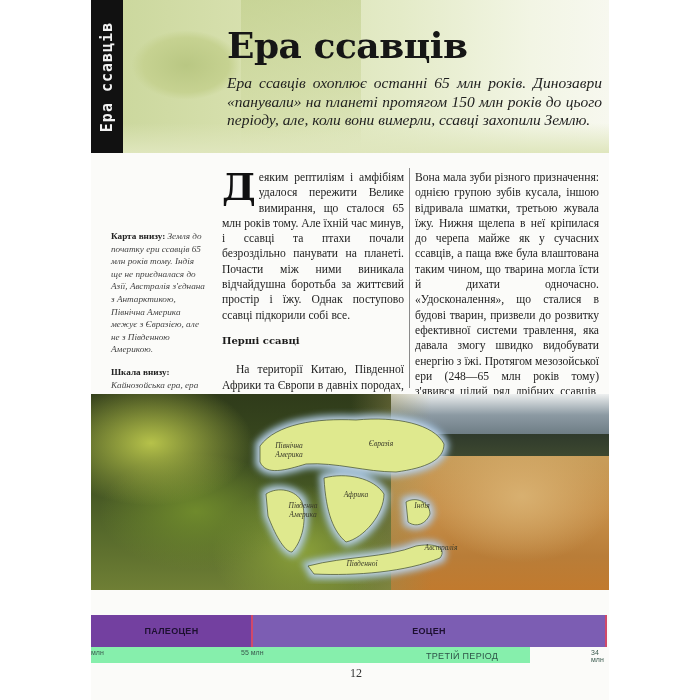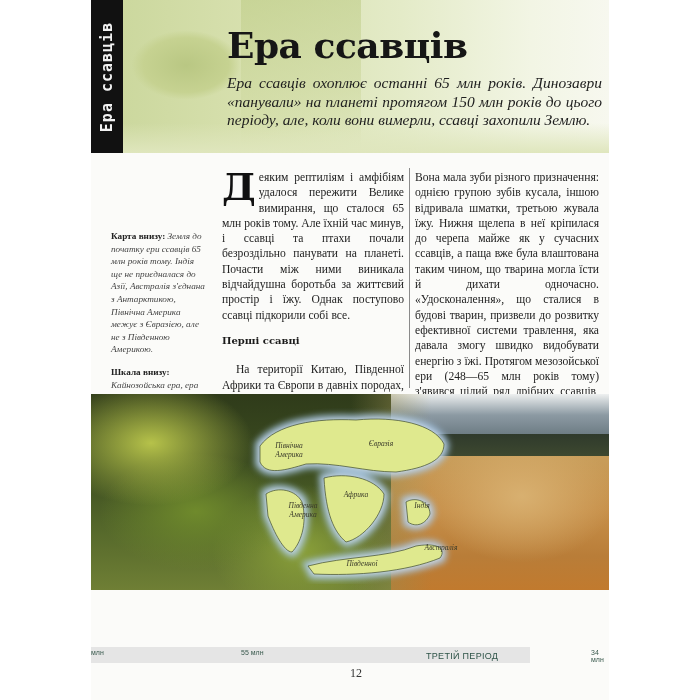--- a/index.html
+++ b/index.html
@@ -128,21 +128,21 @@
   .epoch {
     position: absolute; top: 0; height: 32px;
     display: flex; align-items: center; justify-content: center;
     font-family: "Liberation Sans", sans-serif; font-weight: bold; font-size: 9px; color: #1d1030;
     letter-spacing: 0.3px;
   }
   .epoch.paleo { left: 0; width: 161px; background: #7340a0; }
   .epoch.eocene { left: 162px; width: 352px; background: #7c5db3; }
   .boundary { position: absolute; top: 0; width: 2px; height: 32px; background: #d0496a; }
   .period-row {
-    position: absolute; left: 0; top: 647px; width: 439px; height: 16px; background: #e5e5e5;
+    position: absolute; left: 0; top: 647px; width: 439px; height: 16px; background: #86efac;
   }
   .tick-label {
     position: absolute; top: 2px; font-family: "Liberation Sans", sans-serif; font-size: 7px; color: #3a5a4e;
   }
   .period-label {
     position: absolute; left: 335px; top: 4px; font-family: "Liberation Sans", sans-serif; font-size: 9px; color: #2e5448; letter-spacing: 0.3px;
   }
   .page-number {
     position: absolute; left: 250px; top: 666px; font-family: "Liberation Serif", serif; font-size: 12px; color: #333; margin-left: 9px;
   }
@@ -218,20 +218,26 @@
     </svg>
     <div class="map-label" style="left:178px; top:48px; width:40px;">Північна Америка</div>
     <div class="map-label" style="left:270px; top:46px; width:40px;">Євразія</div>
     <div class="map-label" style="left:245px; top:97px; width:40px;text-align:center;">Африка</div>
     <div class="map-label" style="left:180px; top:108px; width:40px;margin-left:12px;">Південна Америка</div>
     <div class="map-label" style="left:316px; top:108px; width:30px;">Індія</div>
     <div class="map-label" style="left:330px; top:150px; width:40px;">Австралія</div>
     <div class="map-label" style="left:246px; top:166px; width:50px;">Південної</div>
   </div>
 
+  <div class="timeline-row">
+    <div class="epoch paleo">ПАЛЕОЦЕН</div>
+    <div class="boundary" style="left:160px;"></div>
+    <div class="epoch eocene">ЕОЦЕН</div>
+    <div class="boundary" style="left:514px;"></div>
+  </div>
   <div class="period-row">
     <span class="tick-label" style="left:0px;">млн</span>
     <span class="tick-label" style="left:150px;">55 млн</span>
     <span class="period-label">ТРЕТІЙ ПЕРІОД</span>
     <span class="tick-label" style="left:500px;">34 млн</span>
   </div>
 
   <div class="page-number">12</div>
 </div>
 

